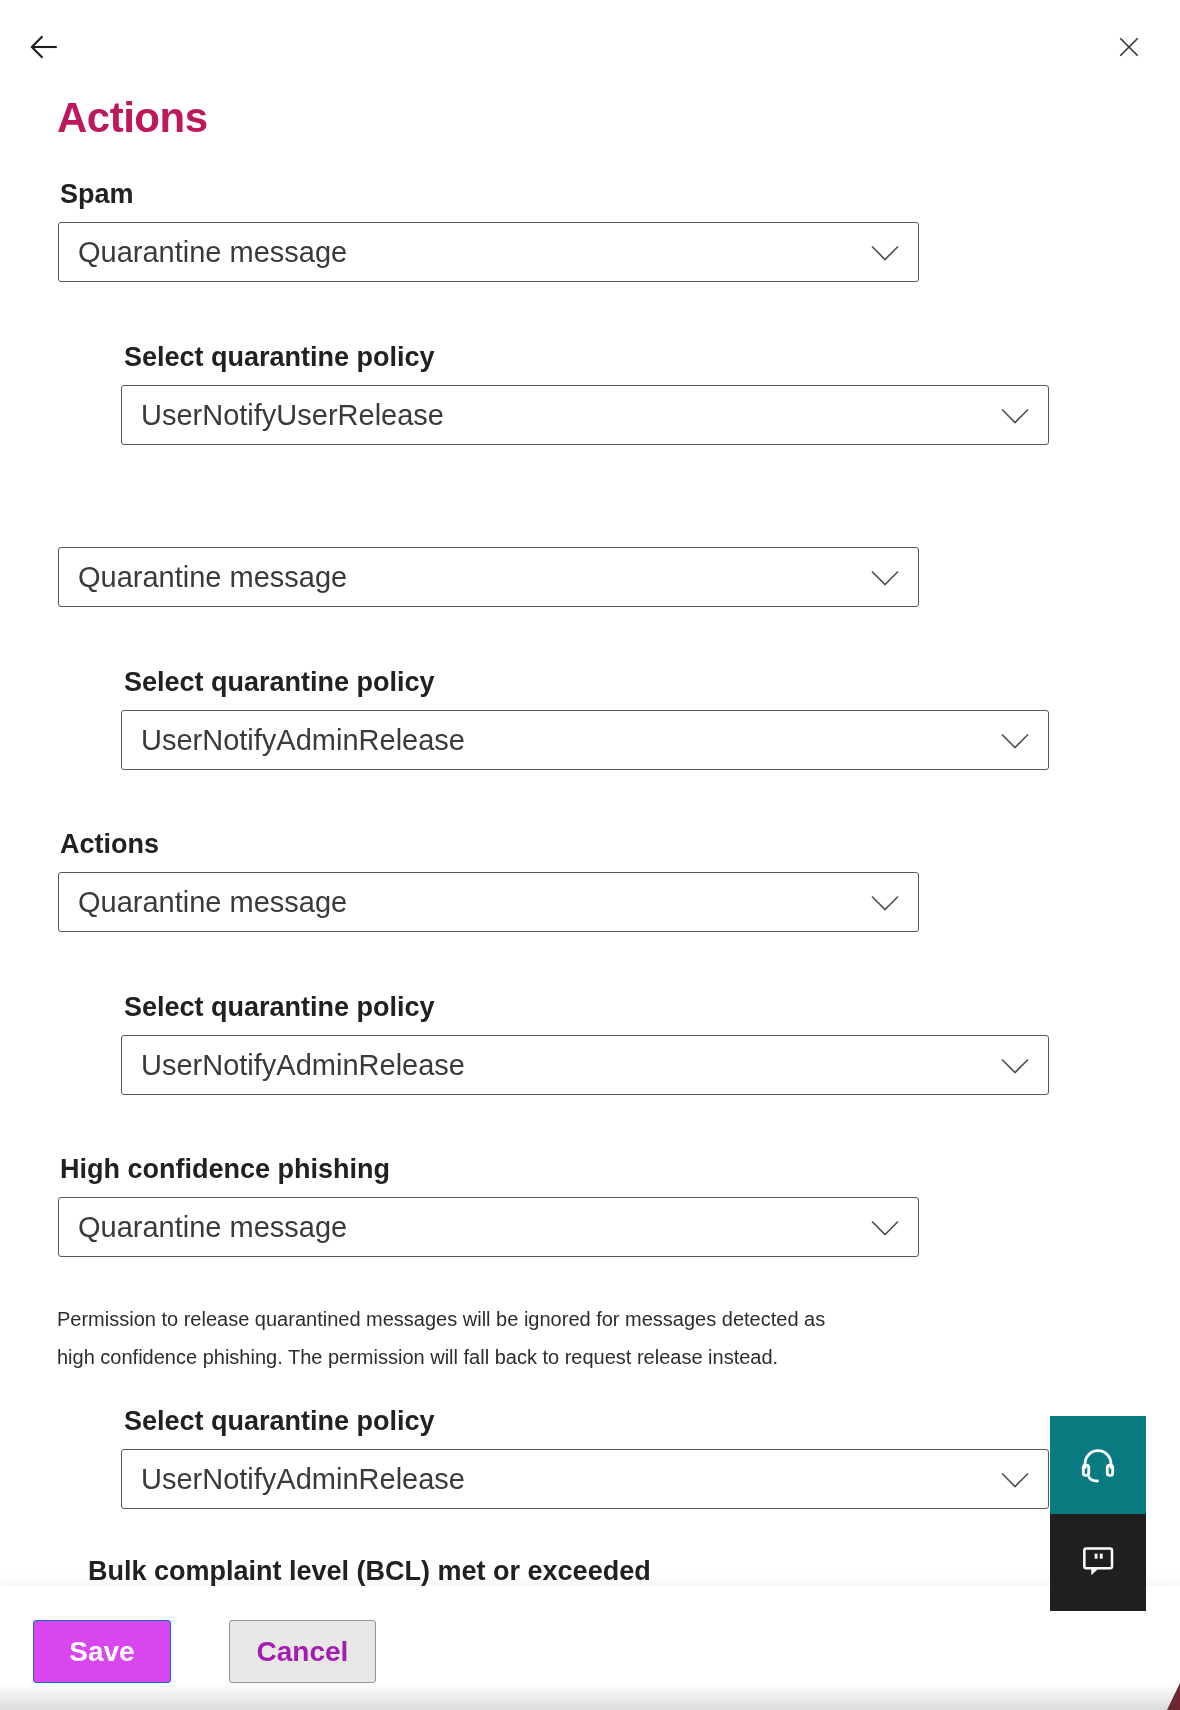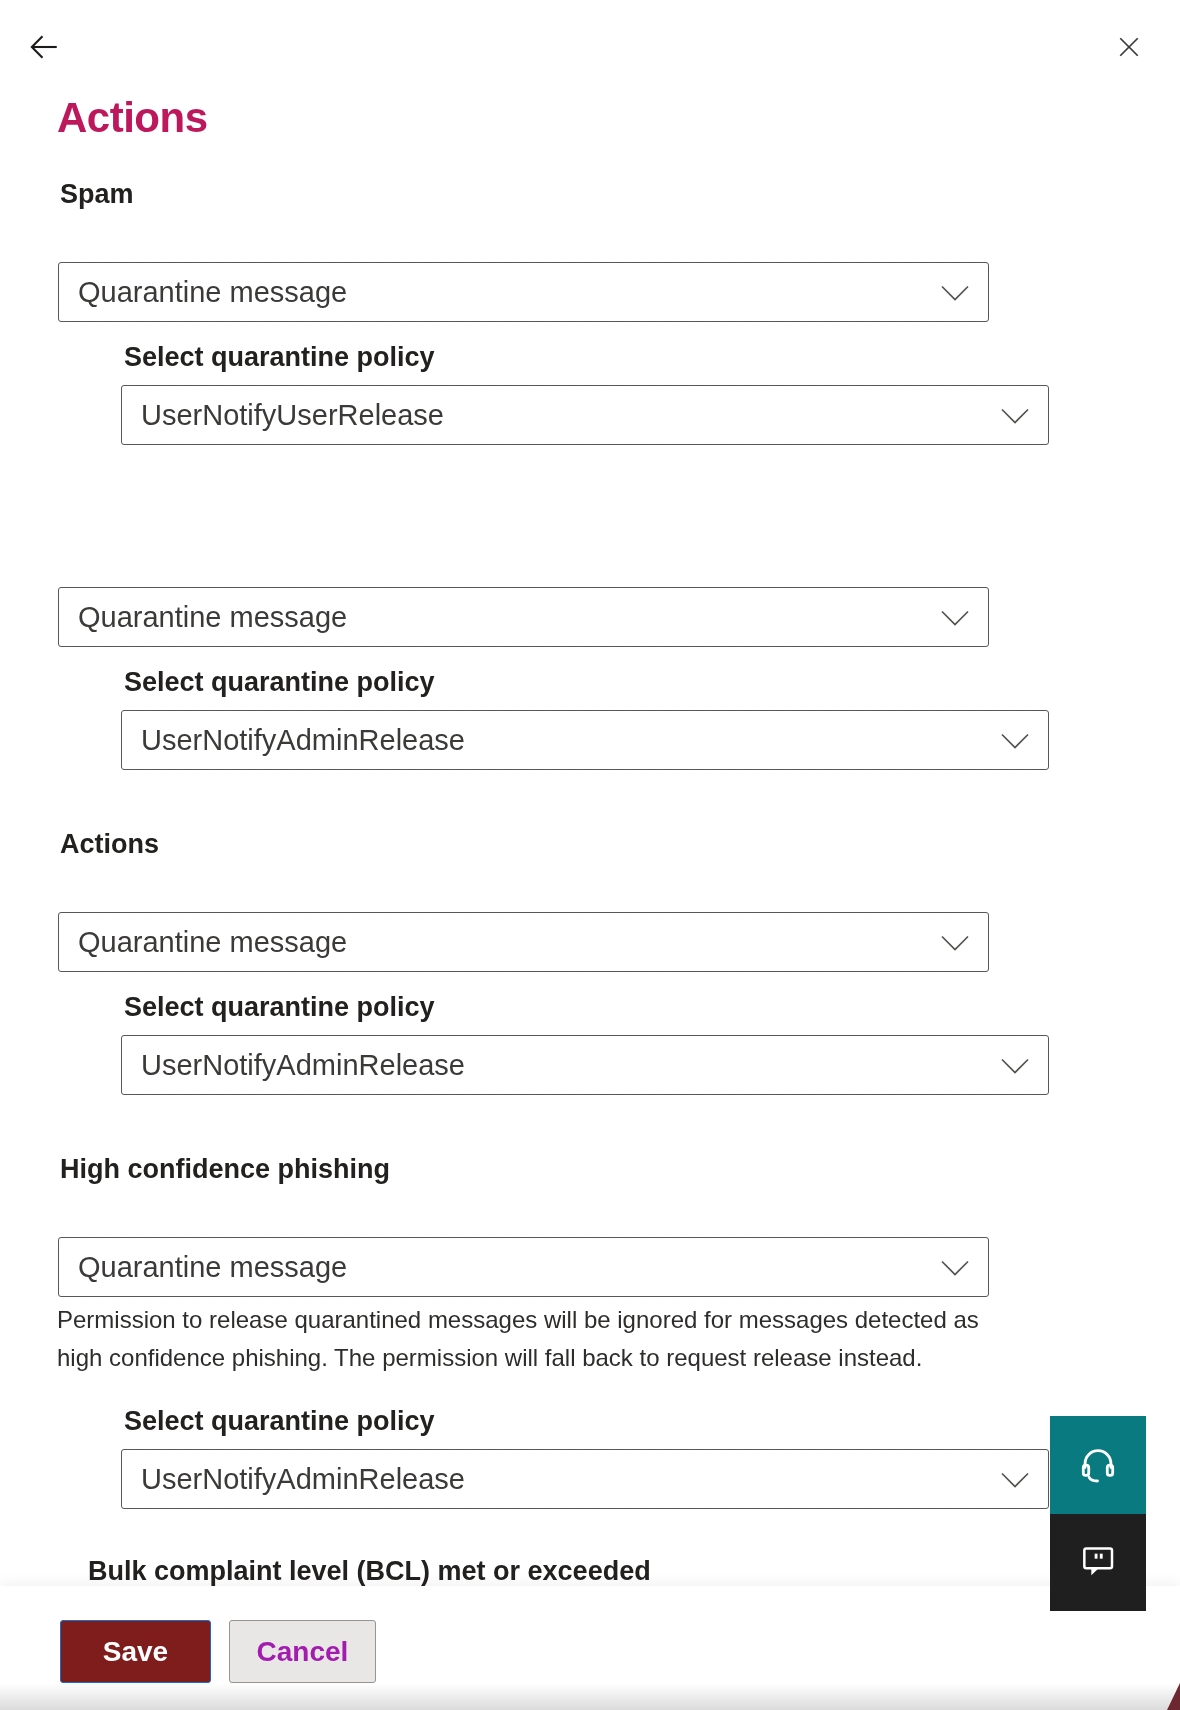--- a/index.html
+++ b/index.html
@@ -9,35 +9,35 @@
   .icon-btn{position:absolute;background:none;border:none;padding:0;cursor:pointer;line-height:0;}
 
   .page-title{position:absolute;left:57px;top:94px;font-size:42px;font-weight:700;color:#be185d;letter-spacing:-0.5px;}
 
   .sec-label{position:absolute;left:60px;font-size:27px;font-weight:600;color:#22211f;line-height:34px;white-space:nowrap;}
   .sec-label.lvl2{left:124px;}
 
   .dd{position:absolute;height:60px;box-sizing:border-box;background:#ffffff;
       border:1.6px solid #5a5856;border-radius:3px;display:flex;align-items:center;
       padding:0 60px 0 19px;font-size:29px;color:#3b3a39;cursor:pointer;}
-  .dd.lvl1{left:58px;width:931px;margin-top:40px;}
+  .dd.lvl1{left:58px;width:861px;}
   .dd.lvl2{left:121px;width:928px;}
   .dd .chev{position:absolute;right:18px;top:50%;transform:translateY(-50%);}
   .dd .val{white-space:nowrap;overflow:hidden;}
 
-  .note{position:absolute;left:57px;top:1301px;width:1090px;font-size:24px;line-height:37.5px;
+  .note{position:absolute;left:57px;top:1301px;width:1090px;font-size:20px;line-height:37.5px;
         color:#2e2d2c;white-space:pre-line;}
 
   .bulk-label{position:absolute;left:60px;top:1556px;font-size:27px;font-weight:600;color:#22211f;z-index:1;margin-left:28px;}
 
   .footer{position:absolute;left:0;top:1586px;width:1180px;height:124px;background:#ffffff;
           box-shadow:0 -4px 12px rgba(0,0,0,0.05);z-index:3;}
   .btn{position:absolute;top:34px;height:63px;box-sizing:border-box;border-radius:3px;
        font-family:inherit;font-size:28px;font-weight:600;cursor:pointer;}
-  .btn-save{left:60px;width:151px;background:#7f1d1d;border:1px solid #1170cf;color:#ffffff;}
+  .btn-save{left:33px;width:138px;background:#d946ef;border:1px solid #1170cf;color:#ffffff;}
   .btn-cancel{left:229px;width:147px;background:#e9e7e5;border:1.5px solid #97948f;color:#a21caf;}
 
   .widget{position:absolute;left:1050px;width:96px;border:none;padding:0;cursor:pointer;
           display:flex;align-items:center;justify-content:center;z-index:4;}
   .widget.support{top:1416px;height:98px;background:#087a80;}
   .widget.feedback{top:1514px;height:97px;background:#1f1f1f;}
 
   .bottom-fade{position:absolute;left:0;bottom:0;width:1180px;height:27px;z-index:5;pointer-events:none;
                background:linear-gradient(180deg,rgba(0,0,0,0) 0%,rgba(0,0,0,0.14) 100%);}
   .corner-wedge{position:absolute;right:0;bottom:0;width:0;height:0;z-index:6;

